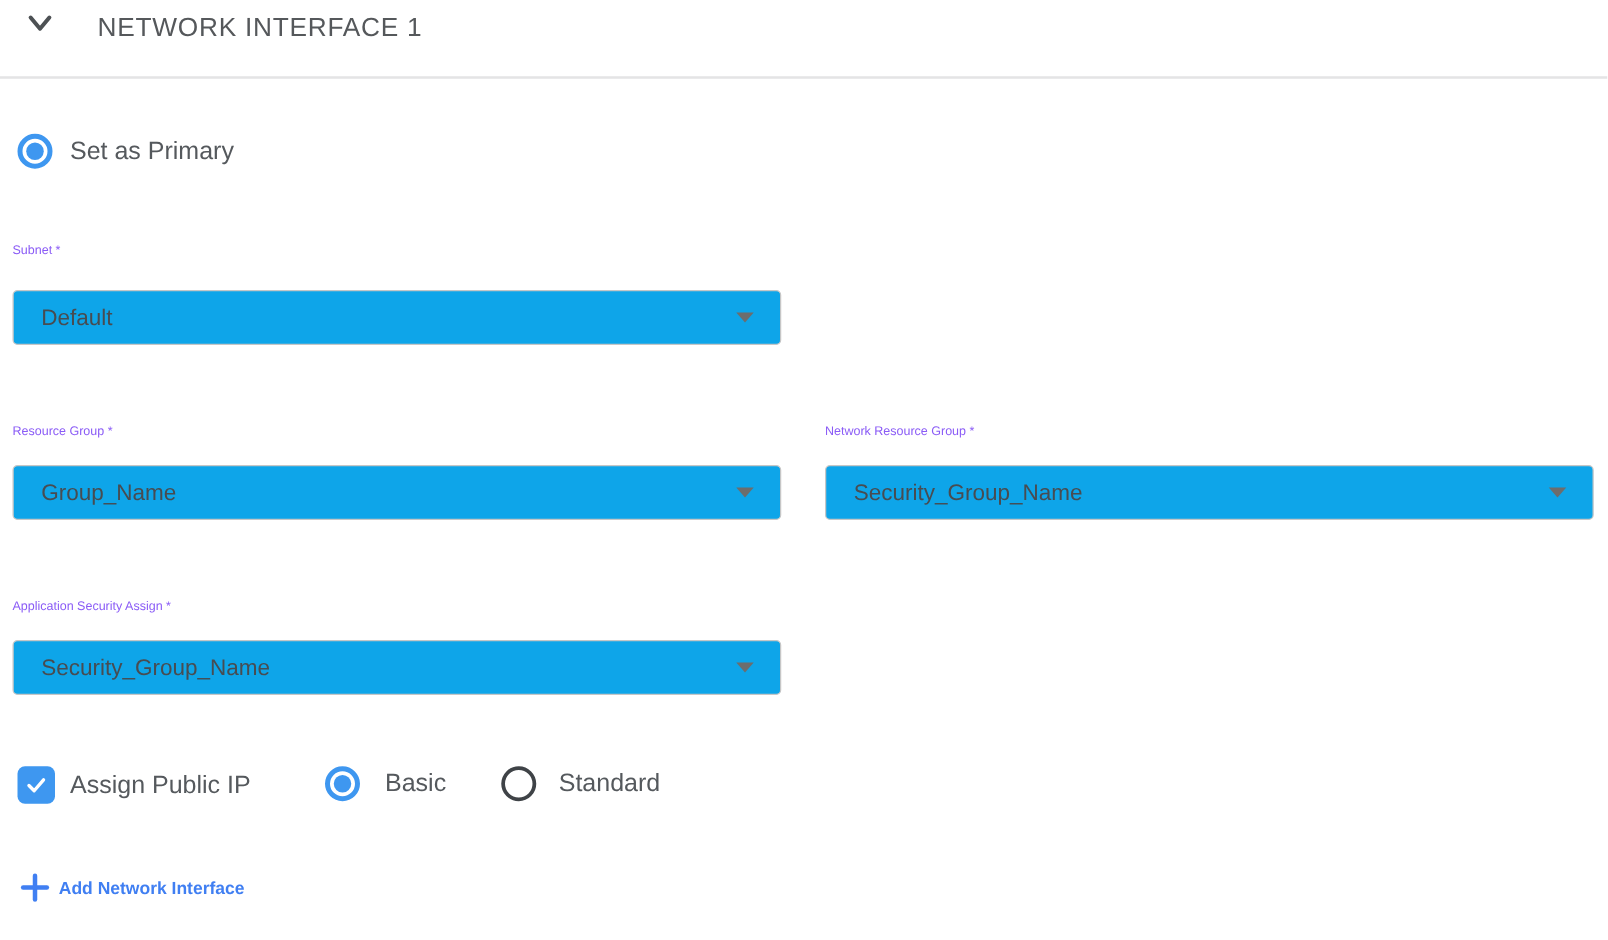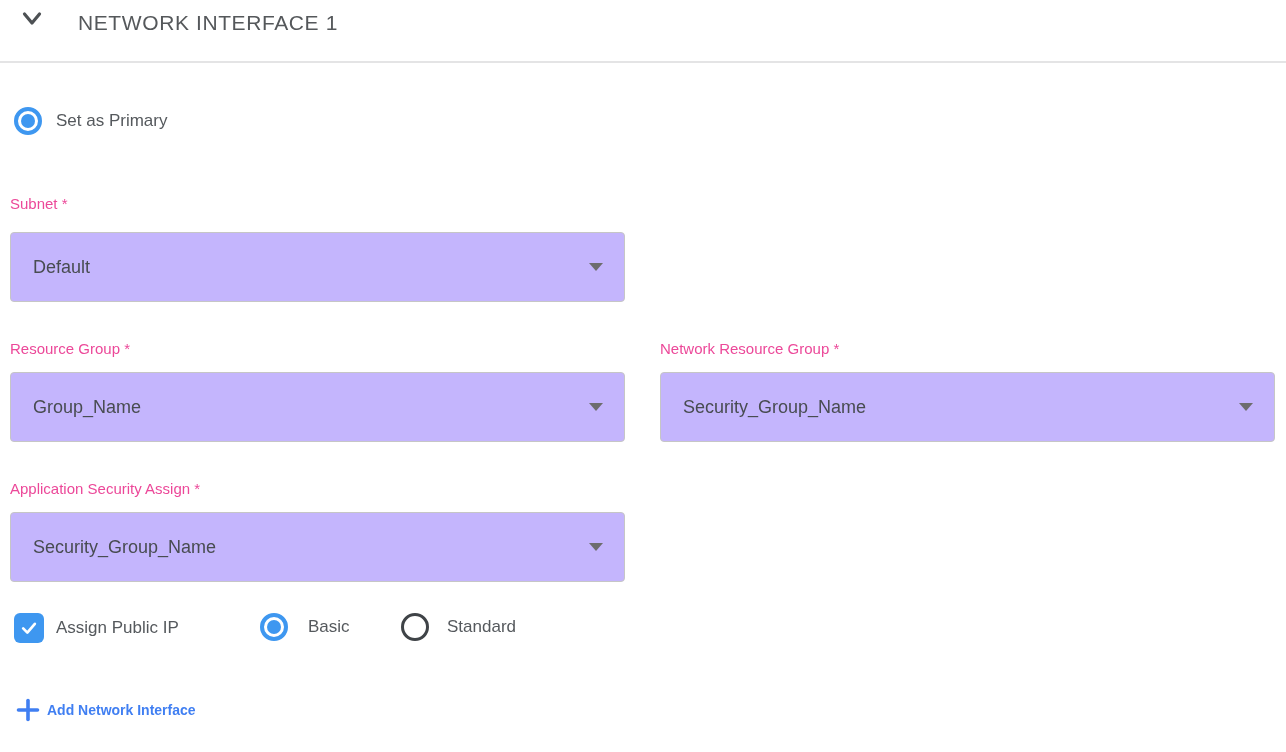--- a/index.html
+++ b/index.html
@@ -12,27 +12,27 @@
   .section-title { position: absolute; left: 78px; top: 11px; font-size: 21px; color: #55585b; letter-spacing: 0.6px; }
   .divider { position: absolute; top: 61px; left: 0; width: 1286px; height: 2px; background: #e4e4e5; }
 
   
   .radio-outer { width: 28px; height: 28px; border-radius: 50%; flex: 0 0 auto; }
   .radio-selected { border: 4px solid #3e97f0; background: #ffffff; display: flex; align-items: center; justify-content: center; }
   .radio-selected .radio-dot { width: 14px; height: 14px; border-radius: 50%; background: #3e97f0; }
   .radio-unselected { border: 3px solid #3f4347; background: #ffffff; }
 
   .control-row { position: absolute; display: flex; align-items: center; }
-  .control-label { font-size: 17px; color: #55595d; }
+  .control-label { font-size: 20px; color: #55595d; }
 
   .checkbox { width: 30px; height: 30px; border-radius: 6px; background: #3e97f0; display: flex; align-items: center; justify-content: center; flex: 0 0 auto; }
 
   
-  .field-label { position: absolute; font-size: 15px; color: #ec4899; }
-  .select-box { position: absolute; width: 615px; height: 70px; border: 1px solid #c6c6c6; border-radius: 4px; background: #c4b5fd; display: flex; align-items: center; padding: 0 50px 0 22px; cursor: pointer; }
+  .field-label { position: absolute; font-size: 10px; color: #8b5cf6; }
+  .select-box { position: absolute; width: 615px; height: 44px; border: 1px solid #c6c6c6; border-radius: 4px; background: #0ea5e9; display: flex; align-items: center; padding: 0 50px 0 22px; cursor: pointer; }
   .select-value { font-size: 18px; color: #484c51; }
   .caret { position: absolute; right: 21px; top: 50%; margin-top: -4px; width: 0; height: 0; border-left: 7px solid transparent; border-right: 7px solid transparent; border-top: 8px solid #6d6d6d; }
 
   
   .add-link { position: absolute; top: 698px; left: 16px; display: flex; align-items: center; cursor: pointer; text-decoration: none; }
   .plus-icon { width: 24px; height: 24px; margin-right: 7px; }
   .add-link-text { font-size: 14px; font-weight: bold; color: #407ff2; }
 </style>
 </head>
 <body>

